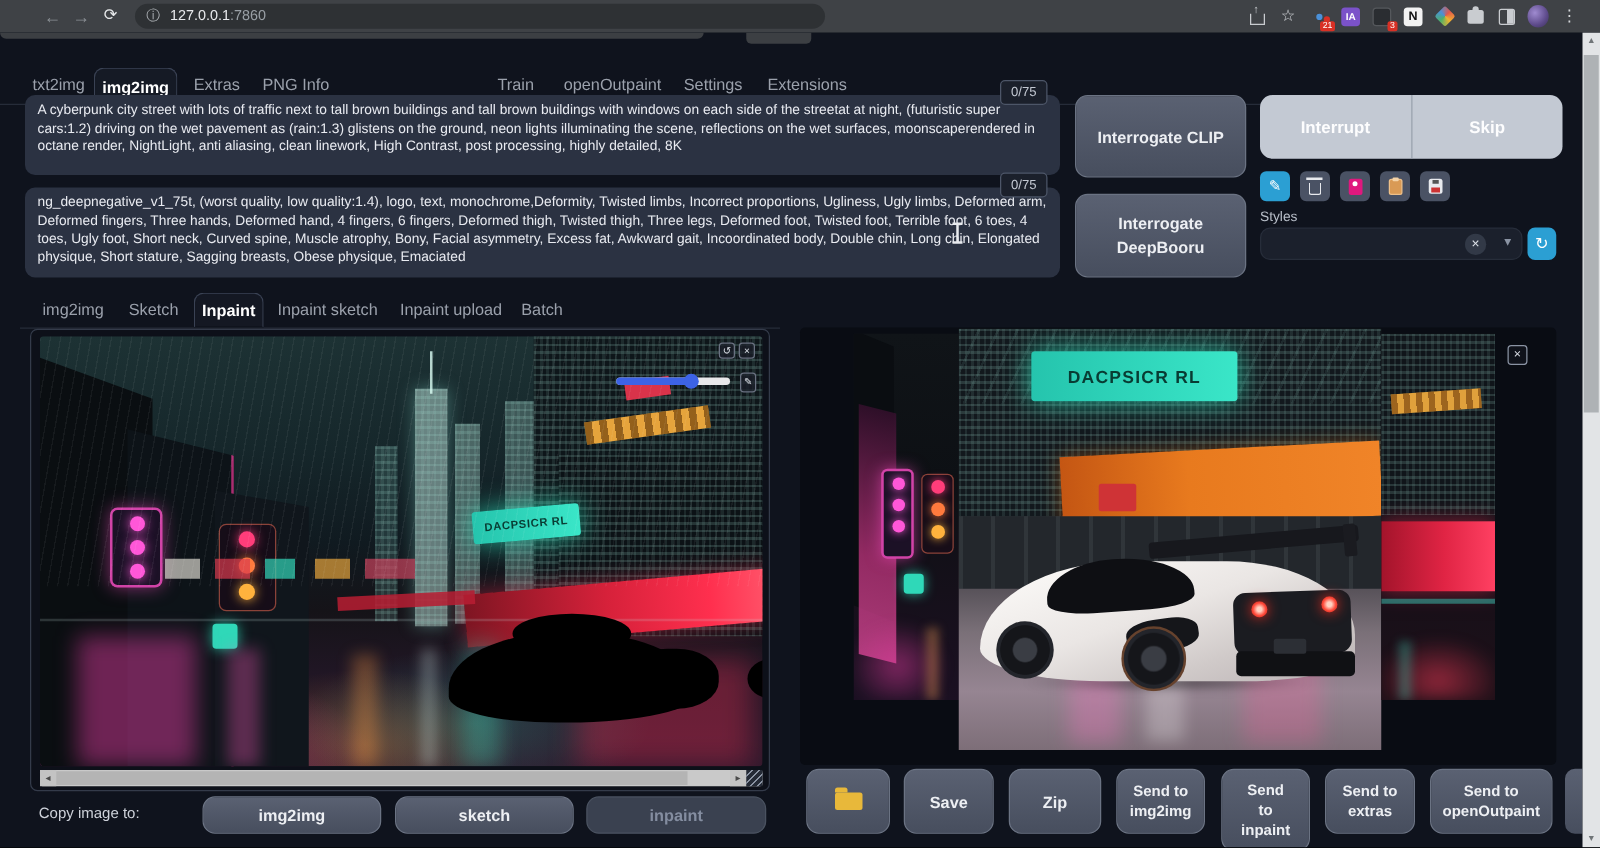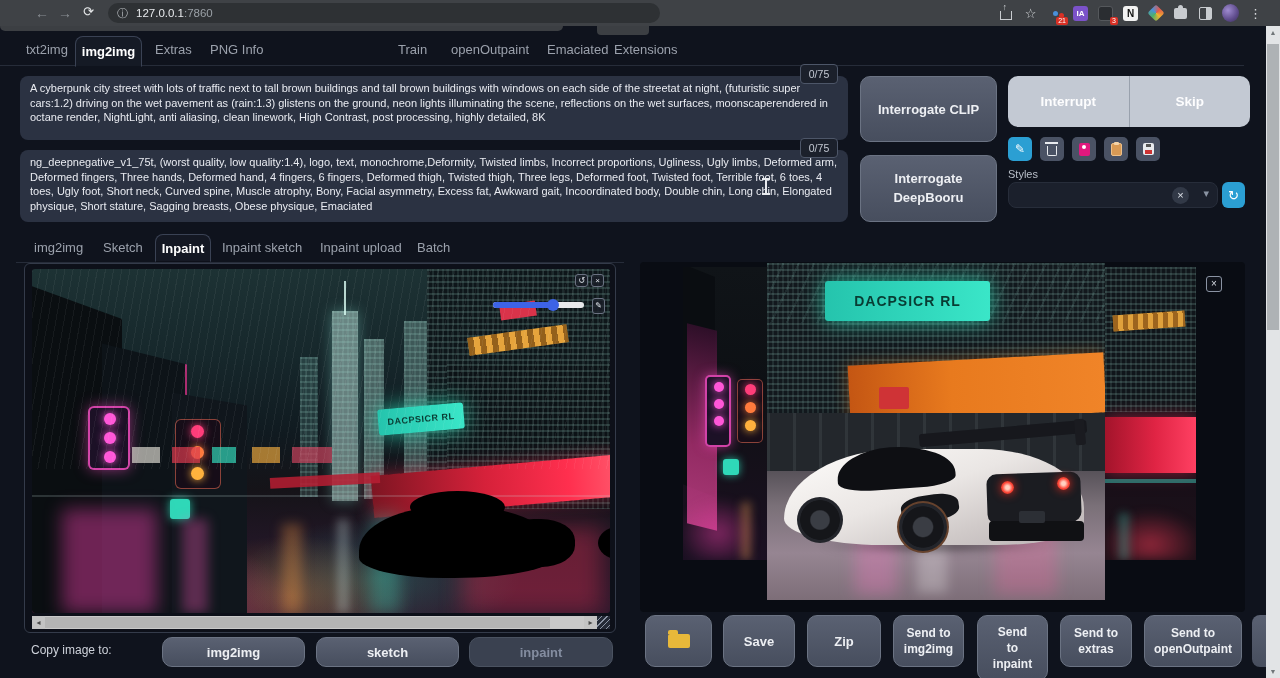--- a/index.html
+++ b/index.html
@@ -32,21 +32,21 @@
   .vscroll{position:absolute;right:0;top:26px;width:14px;height:652px;background:#e2e4e6;z-index:40;}
   .vscroll .arr{position:absolute;left:0;width:14px;text-align:center;font-size:7px;color:#707578;}
   .vscroll .thumb{position:absolute;left:1px;top:18px;width:12px;height:286px;background:#aeb2b5;}
 
   
   .page{position:absolute;left:0;top:26px;width:1266px;height:652px;background:#0f131d;overflow:hidden;color:#e9ebf0;}
   .remnant1{left:0;top:0;width:563px;height:5px;background:#3c3f43;border-radius:0 0 7px 7px;}
   .remnant2{left:597px;top:0;width:52px;height:9px;background:#3c3f43;border-radius:0 0 4px 4px;}
 
   
-  .tabbar{left:0;top:8px;width:1244px;height:32px;border-bottom:1px solid #262c39;}
+  .tabbar{left:0;top:26px;width:1244px;height:32px;border-bottom:1px solid #262c39;}
   .tab{position:absolute;top:0;height:32px;line-height:32px;font-size:13px;color:#9ba1ac;white-space:nowrap;}
   .tab.sel-box{border:1px solid #3a4254;border-bottom:1px solid #0f131d;border-radius:8px 8px 0 0;background:#151a25;color:#fff;font-weight:bold;text-align:center;top:2px;height:31px;line-height:29px;}
 
   .subtabs{left:16px;top:208px;width:608px;height:29px;border-bottom:1px solid #262c39;}
   .subtab{position:absolute;top:0;height:28px;line-height:28px;font-size:13px;color:#9ba1ac;white-space:nowrap;}
   .subtab.sel-box{border:1px solid #3a4254;border-bottom:1px solid #0d1019;border-radius:8px 8px 0 0;background:#141823;color:#fff;font-weight:bold;text-align:center;}
 
   
   .ta{background:#2b3242;border-radius:8px;padding:5px 10px;font-size:11px;line-height:1.32;color:#e9ebf1;overflow:hidden;}
   .counter{width:38px;height:20px;background:#1b202b;border:1px solid #4d5668;border-radius:4px;color:#c3c8d2;font-size:10.5px;text-align:center;line-height:18px;z-index:3;}
@@ -193,21 +193,21 @@
     <div class="abs remnant1"></div>
     <div class="abs remnant2"></div>
 
     <div class="abs tabbar">
       <span class="tab" style="left:26px">txt2img</span>
       <span class="tab sel-box" style="left:75px;width:67px">img2img</span>
       <span class="tab" style="left:155px">Extras</span>
       <span class="tab" style="left:210px">PNG Info</span>
       <span class="tab" style="left:398px">Train</span>
       <span class="tab" style="left:451px">openOutpaint</span>
-      <span class="tab" style="left:547px">Emaciated</span>
+      <span class="tab" style="left:547px">Settings</span>
       <span class="tab" style="left:614px">Extensions</span>
     </div>
 
     <div class="abs counter" style="left:800px;top:38px">0/75</div>
     <div class="abs ta" style="left:20px;top:50px;width:828px;height:64px">A cyberpunk city street with lots of traffic next to tall brown buildings and tall brown buildings with windows on each side of the streetat at night, (futuristic super cars:1.2) driving on the wet pavement as (rain:1.3) glistens on the ground, neon lights illuminating the scene, reflections on the wet surfaces, moonscaperendered in octane render, NightLight, anti aliasing, clean linework, High Contrast, post processing, highly detailed, 8K</div>
     <div class="abs counter" style="left:800px;top:112px">0/75</div>
     <div class="abs ta" style="left:20px;top:124px;width:828px;height:72px">ng_deepnegative_v1_75t, (worst quality, low quality:1.4), logo, text, monochrome,Deformity, Twisted limbs, Incorrect proportions, Ugliness, Ugly limbs, Deformed arm, Deformed fingers, Three hands, Deformed hand, 4 fingers, 6 fingers, Deformed thigh, Twisted thigh, Three legs, Deformed foot, Twisted foot, Terrible foot, 6 toes, 4 toes, Ugly foot, Short neck, Curved spine, Muscle atrophy, Bony, Facial asymmetry, Excess fat, Awkward gait, Incoordinated body, Double chin, Long chin, Elongated physique, Short stature, Sagging breasts, Obese physique, Emaciated</div>
     <div class="abs ibeam"></div>
 
     <div class="abs gbtn" style="left:860px;top:50px;width:137px;height:66px;font-size:13px">Interrogate CLIP</div>

